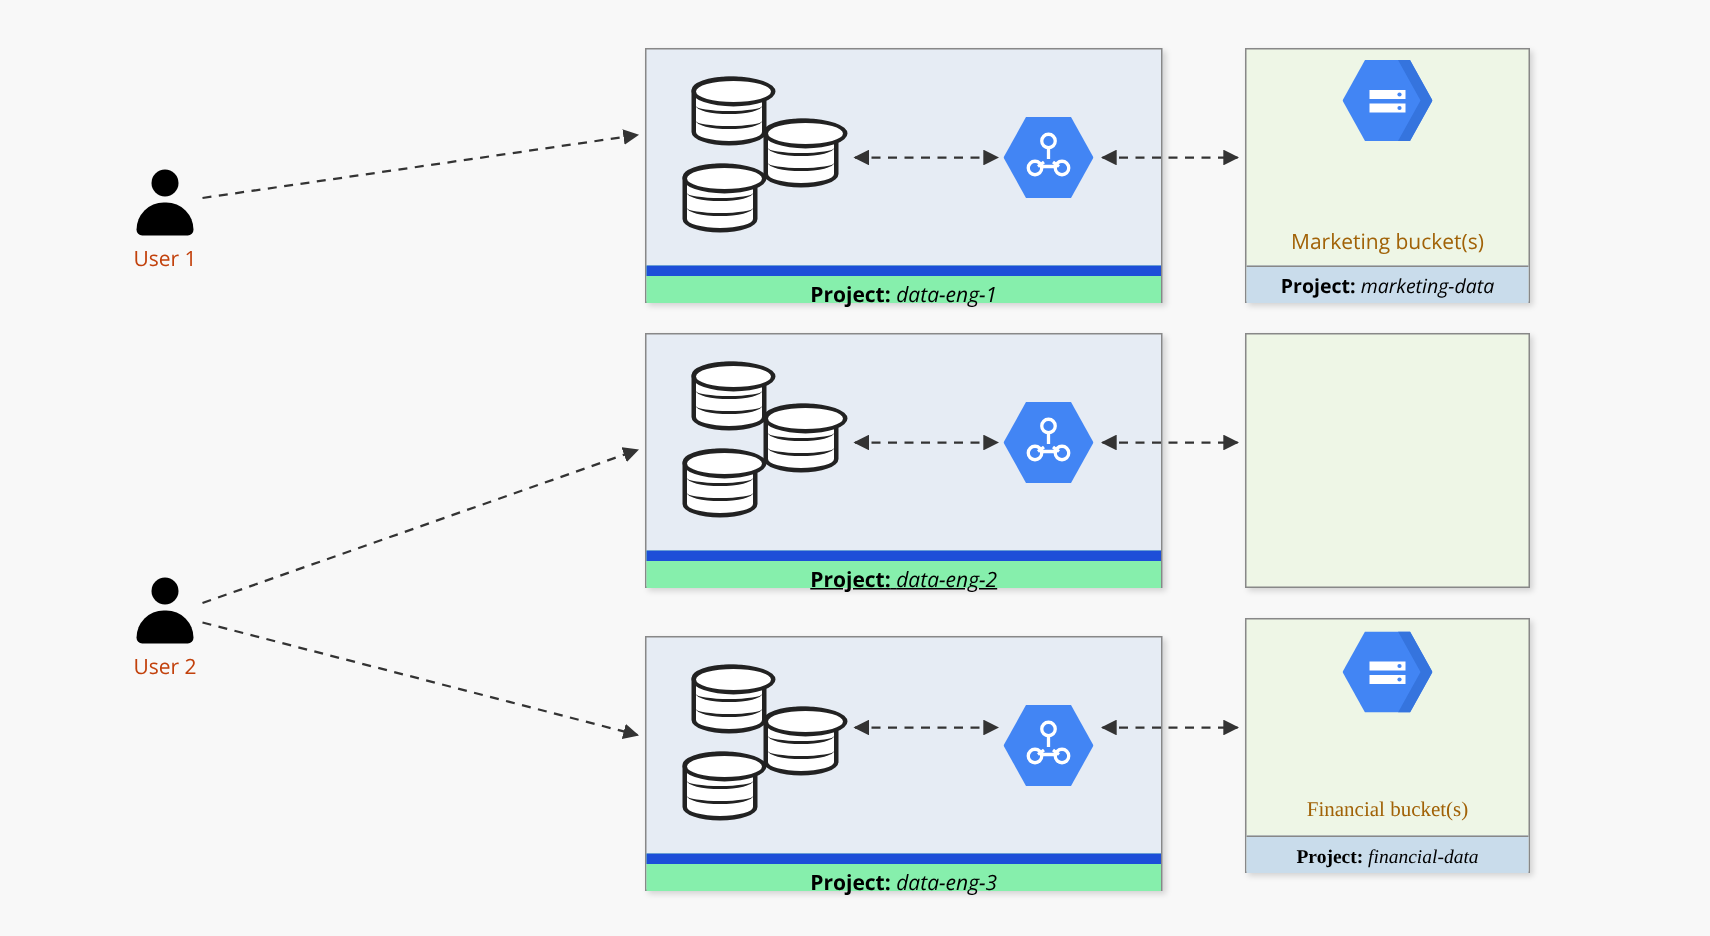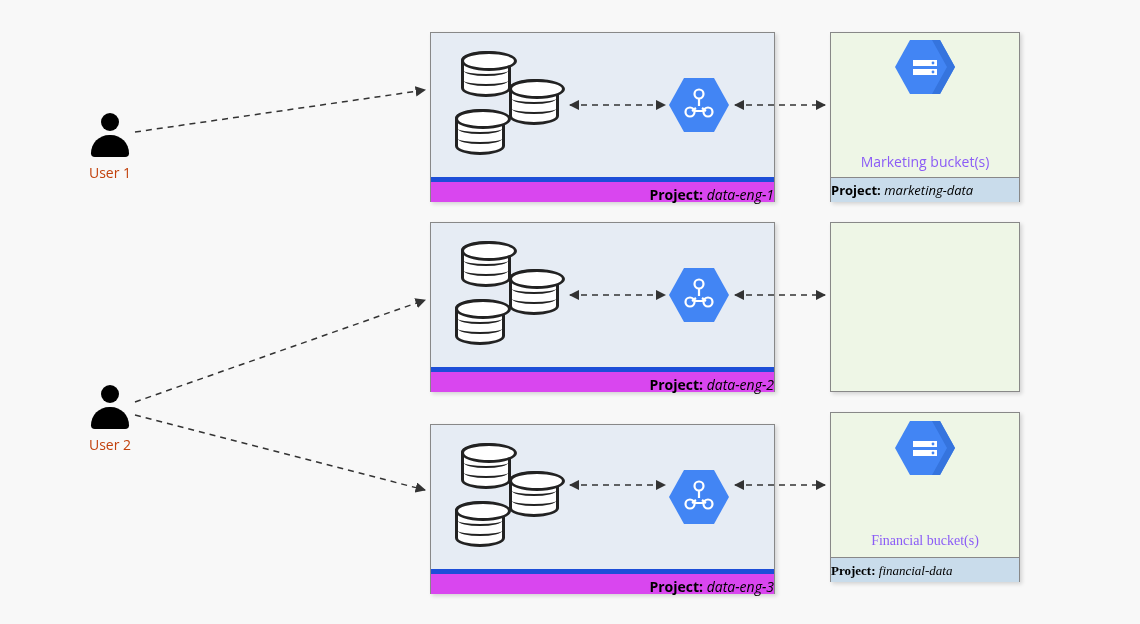--- a/index.html
+++ b/index.html
@@ -54,23 +54,23 @@
     border: 1px solid #888;
     background: #e6ecf4;
     box-shadow: 2px 2px 4px rgba(0,0,0,0.15);
   }
   .proj-content {
     position: relative;
     height: 144px;
   }
   .proj-footer {
     height: 25px;
-    border-top: 5px solid #1d4ed8;
-    background: #d946ef;
-    text-align: right;
+    border-top: 7px solid #1d4ed8;
+    background: #86efac;
+    text-align: center;
     line-height: 25px;
     font-size: 14px;
   }
   .proj-footer .bold { font-weight: 700; }
   .proj-footer .ital { font-style: italic; }
 
   
   .db-cluster {
     position: absolute;
     left: 20px;
@@ -128,25 +128,26 @@
     box-shadow: 2px 2px 4px rgba(0,0,0,0.15);
   }
   .bucket-content {
     height: 144px;
     display: flex;
     flex-direction: column;
     align-items: center;
     justify-content: center;
     gap: 10px;
   }
-  .bucket-name { font-size: 14px; color: #8b5cf6; margin-top: 48px; }
+  .bucket-name { font-size: 14px; color: #a16207; margin-top: 48px; }
   .bucket-footer {
     height: 25px;
     border-top: 1px solid #888;
     background: #c9dceb;
+    text-align: center;
     line-height: 25px;
     font-size: 13px;
   }
   .bucket-footer .bold { font-weight: 700; }
   .bucket-footer .ital { font-style: italic; }
 
   
   svg.overlay {
     position: absolute;
     left: 0; top: 0;
@@ -200,21 +201,21 @@
       </g>
     </svg>
   </div>
   <div class="proj-footer">
     <span class="bold">Project:</span>
     <span> </span>
     <span class="ital">data-eng-1</span>
   </div>
 </div>
 
-<div class="project-box" style="left:430px; top:222px;">
+<div class="project-box" style="left:430px; top:222px;text-decoration:underline;">
   <div class="proj-content">
     <div class="db-cluster">
       <div class="cyl c1">
           <div class="line l1"></div>
           <div class="line l2"></div>
         </div>
       <div class="cyl c2">
           <div class="line l1"></div>
           <div class="line l2"></div>
         </div>

